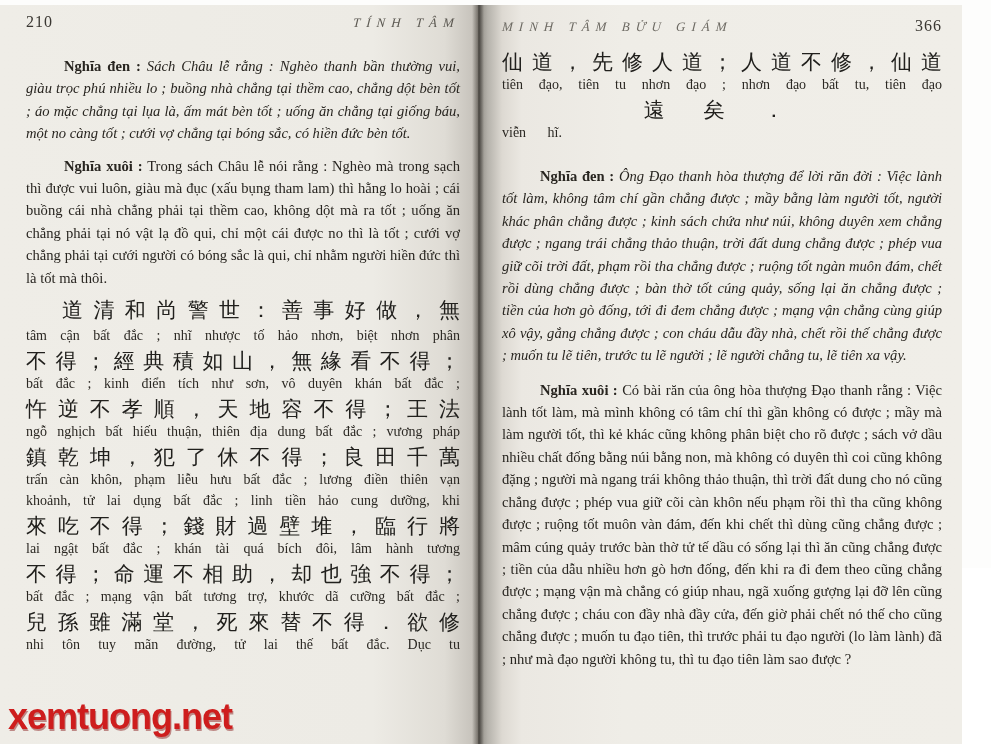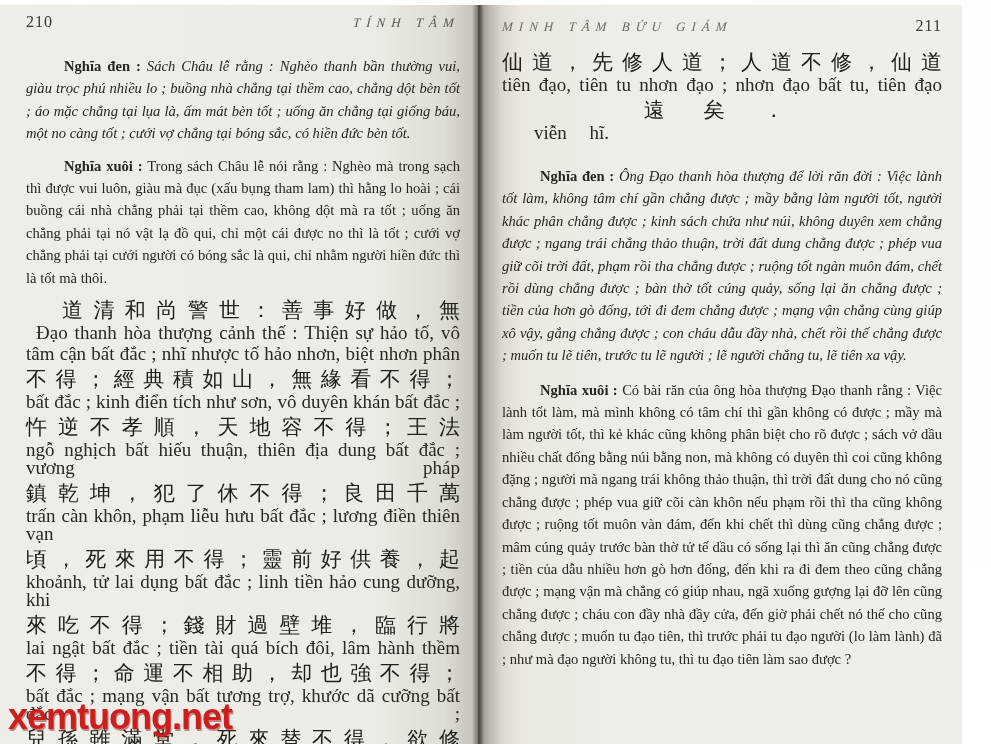--- a/index.html
+++ b/index.html
@@ -23,25 +23,25 @@
   .running-head.faded{color:#6e6b64;}
 
   .para{font-size:14.6px;line-height:22.4px;text-align:justify;text-indent:38px;margin:0 0 6px 0;color:#282520;}
   .para .label{font-weight:bold;font-style:normal;}
   .para.it{font-style:italic;font-family:Liberation Serif, serif;}
 
   .inter{margin-top:8px;}
   .pair{margin-bottom:3px;}
   .cn-line{font-size:21px;line-height:27px;text-align:justify;text-align-last:justify;
            font-family:"DejaVu Serif",serif;color:#21201d;white-space:normal;}
-  .vi-line{font-size:19px;line-height:18px;text-align:justify;text-align-last:justify;color:#2b2823;}
+  .vi-line{font-size:14px;line-height:18px;text-align:justify;text-align-last:justify;color:#2b2823;}
   .pair.indent .cn-line{padding-left:36px;}
   .pair.indent .vi-line{padding-left:10px;}
   .pair.short .cn-line{text-align:center;text-align-last:auto;letter-spacing:16px;}
-  .pair.short .vi-line{text-align:left;text-align-last:auto;word-spacing:18px;margin-left:32px;}
+  .pair.short .vi-line{text-align:left;text-align-last:auto;word-spacing:18px;}
 
   .lp-para1{margin-top:24px;}
   .lp-para2{margin-top:10px;}
   .rp-inter{margin-top:14px;}
   .rp-para1{margin-top:23px;}
   .rp-para2{margin-top:12px;}
 
   .watermark{position:absolute;left:8px;top:696px;
      font-family:"Liberation Sans",sans-serif;font-weight:bold;font-size:36px;
      letter-spacing:-1px;color:#ce1d1d;text-shadow:1px 2px 0 rgba(130,15,15,.45);}
@@ -61,62 +61,60 @@
 
         <p class="para it lp-para1"><span class="label">Nghĩa đen :</span>
           <span>Sách Châu lễ rằng : Nghèo thanh bần thường vui, giàu trọc phú nhiều lo ; buồng nhà chẳng tại thềm cao, chẳng dột bèn tốt ; áo mặc chẳng tại lụa là, ấm mát bèn tốt ; uống ăn chẳng tại giống báu, một no càng tốt ; cưới vợ chẳng tại bóng sắc, có hiền đức bèn tốt.</span></p>
 
         <p class="para lp-para2"><span class="label">Nghĩa xuôi :</span>
           <span>Trong sách Châu lễ nói rằng : Nghèo mà trong sạch thì được vui luôn, giàu mà đục (xấu bụng tham lam) thì hằng lo hoài ; cái buồng cái nhà chẳng phải tại thềm cao, không dột mà ra tốt ; uống ăn chẳng phải tại nó vật lạ đồ qui, chỉ một cái được no thì là tốt ; cưới vợ chẳng phải tại cưới người có bóng sắc là qui, chỉ nhằm người hiền đức thì là tốt mà thôi.</span></p>
 
         <div class="inter">
           <div class="pair indent">
             <div class="cn-line">道 清 和 尚 警 世 ： 善 事 好 做 ， 無</div>
-            <div class="vi-line">Đạo thanh hòa thượng cảnh thế : Thiện sự hảo tố, vô</div>
           </div>
           <div class="pair">
             <div class="vi-line">tâm cận bất đắc ; nhĩ nhược tố hảo nhơn, biệt nhơn phân</div>
           </div>
           <div class="pair">
             <div class="cn-line">不 得 ； 經 典 積 如 山 ， 無 緣 看 不 得 ；</div>
             <div class="vi-line">bất đắc ; kinh điển tích như sơn, vô duyên khán bất đắc ;</div>
           </div>
           <div class="pair">
             <div class="cn-line">忤 逆 不 孝 順 ， 天 地 容 不 得 ； 王 法</div>
             <div class="vi-line">ngỗ nghịch bất hiếu thuận, thiên địa dung bất đắc ; vương pháp</div>
           </div>
           <div class="pair">
             <div class="cn-line">鎮 乾 坤 ， 犯 了 休 不 得 ； 良 田 千 萬</div>
             <div class="vi-line">trấn càn khôn, phạm liễu hưu bất đắc ; lương điền thiên vạn</div>
           </div>
           <div class="pair">
-            <div class="cn-line">頃 ， 死 來 用 不 得 ； 靈 前 好 供 養 ， 起</div>
             <div class="vi-line">khoảnh, tử lai dụng bất đắc ; linh tiền hảo cung dưỡng, khi</div>
           </div>
           <div class="pair">
             <div class="cn-line">來 吃 不 得 ； 錢 財 過 壁 堆 ， 臨 行 將</div>
-            <div class="vi-line">lai ngật bất đắc ; tiền tài quá bích đôi, lâm hành thềm</div>
+            <div class="vi-line">lai ngật bất đắc ; khán tài quá bích đôi, lâm hành tương</div>
           </div>
           <div class="pair">
             <div class="cn-line">不 得 ； 命 運 不 相 助 ， 却 也 強 不 得 ；</div>
             <div class="vi-line">bất đắc ; mạng vận bất tương trợ, khước dã cưỡng bất đắc ;</div>
           </div>
           <div class="pair">
             <div class="cn-line">兒 孫 雖 滿 堂 ， 死 來 替 不 得 ． 欲 修</div>
             <div class="vi-line">nhi tôn tuy mãn đường, tử lai thế bất đắc. Dục tu</div>
           </div>
         </div>
       </div>
     </div>
 
     <div class="page page-right">
       <div class="inner-r">
         <div class="head-row">
           <span class="running-head faded">MINH TÂM BỬU GIÁM</span>
-          <span class="pagenum">211</span>
+          <span class="pagenum">366</span>
         </div>
 
         <div class="inter rp-inter">
           <div class="pair">
             <div class="cn-line">仙 道 ， 先 修 人 道 ； 人 道 不 修 ， 仙 道</div>
             <div class="vi-line">tiên đạo, tiên tu nhơn đạo ; nhơn đạo bất tu, tiên đạo</div>
           </div>
           <div class="pair short">
             <div class="cn-line">遠 矣 ．</div>
             <div class="vi-line">viễn hĩ.</div>

